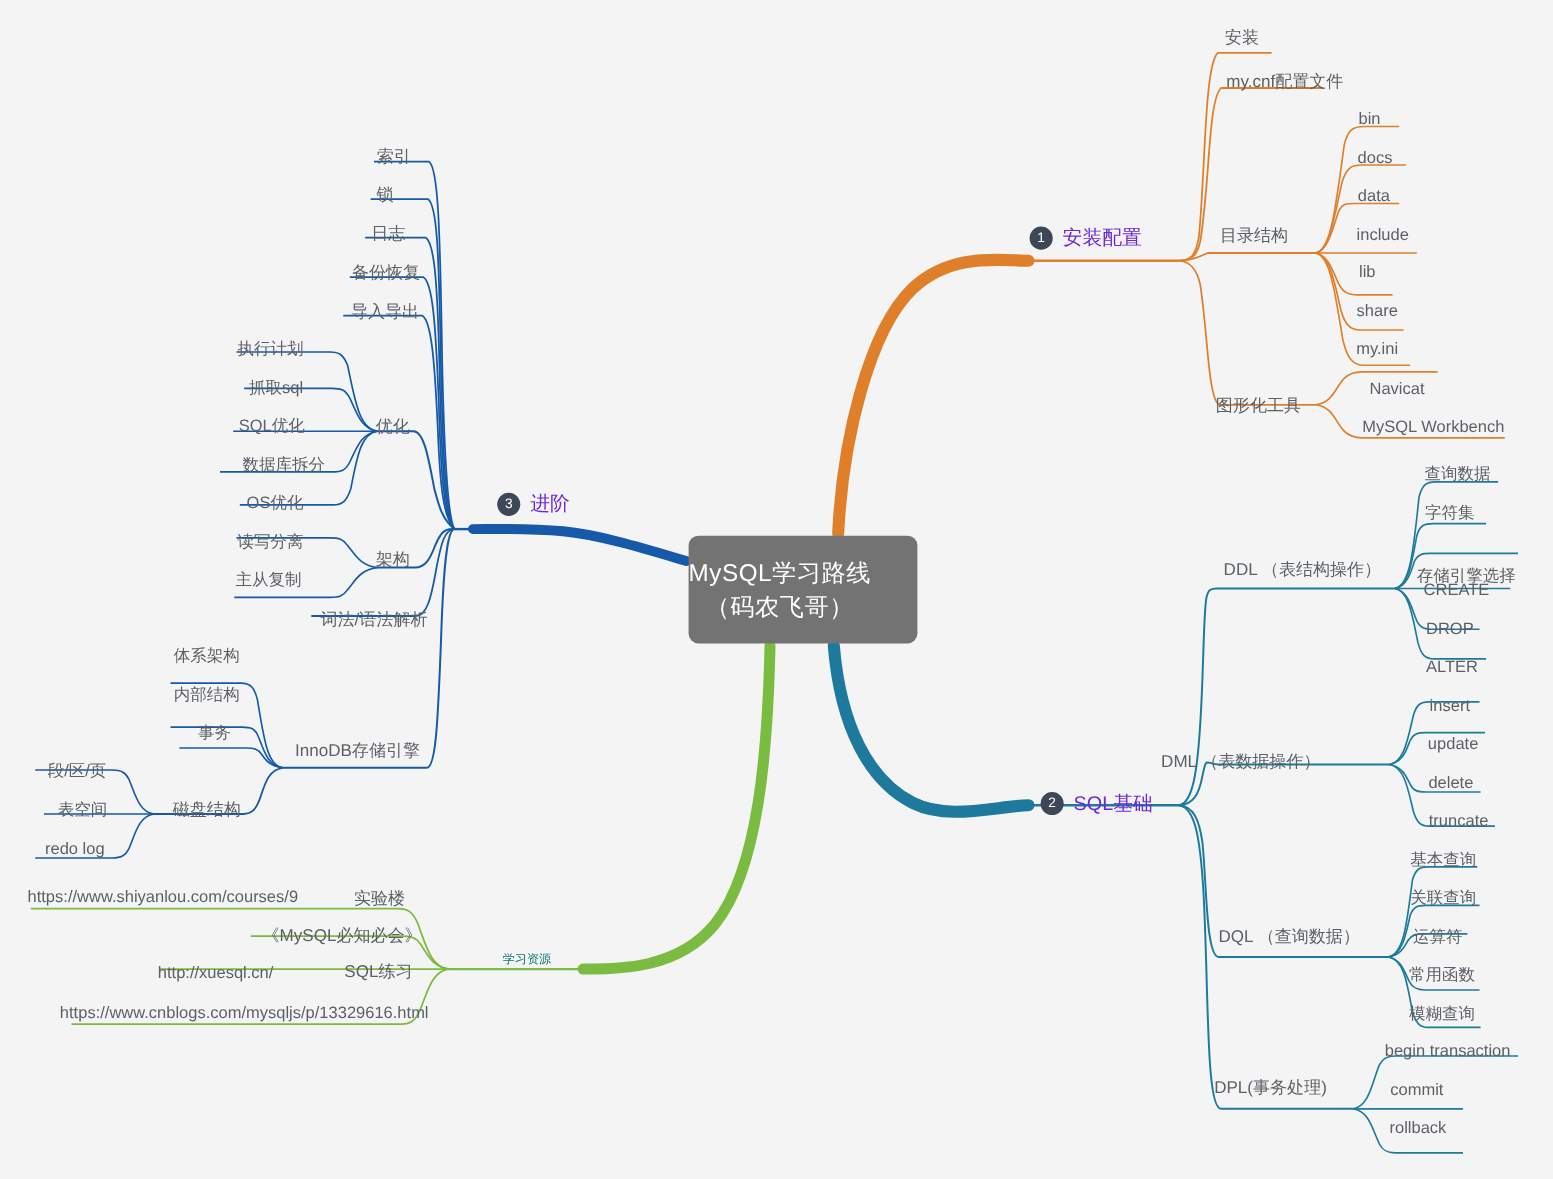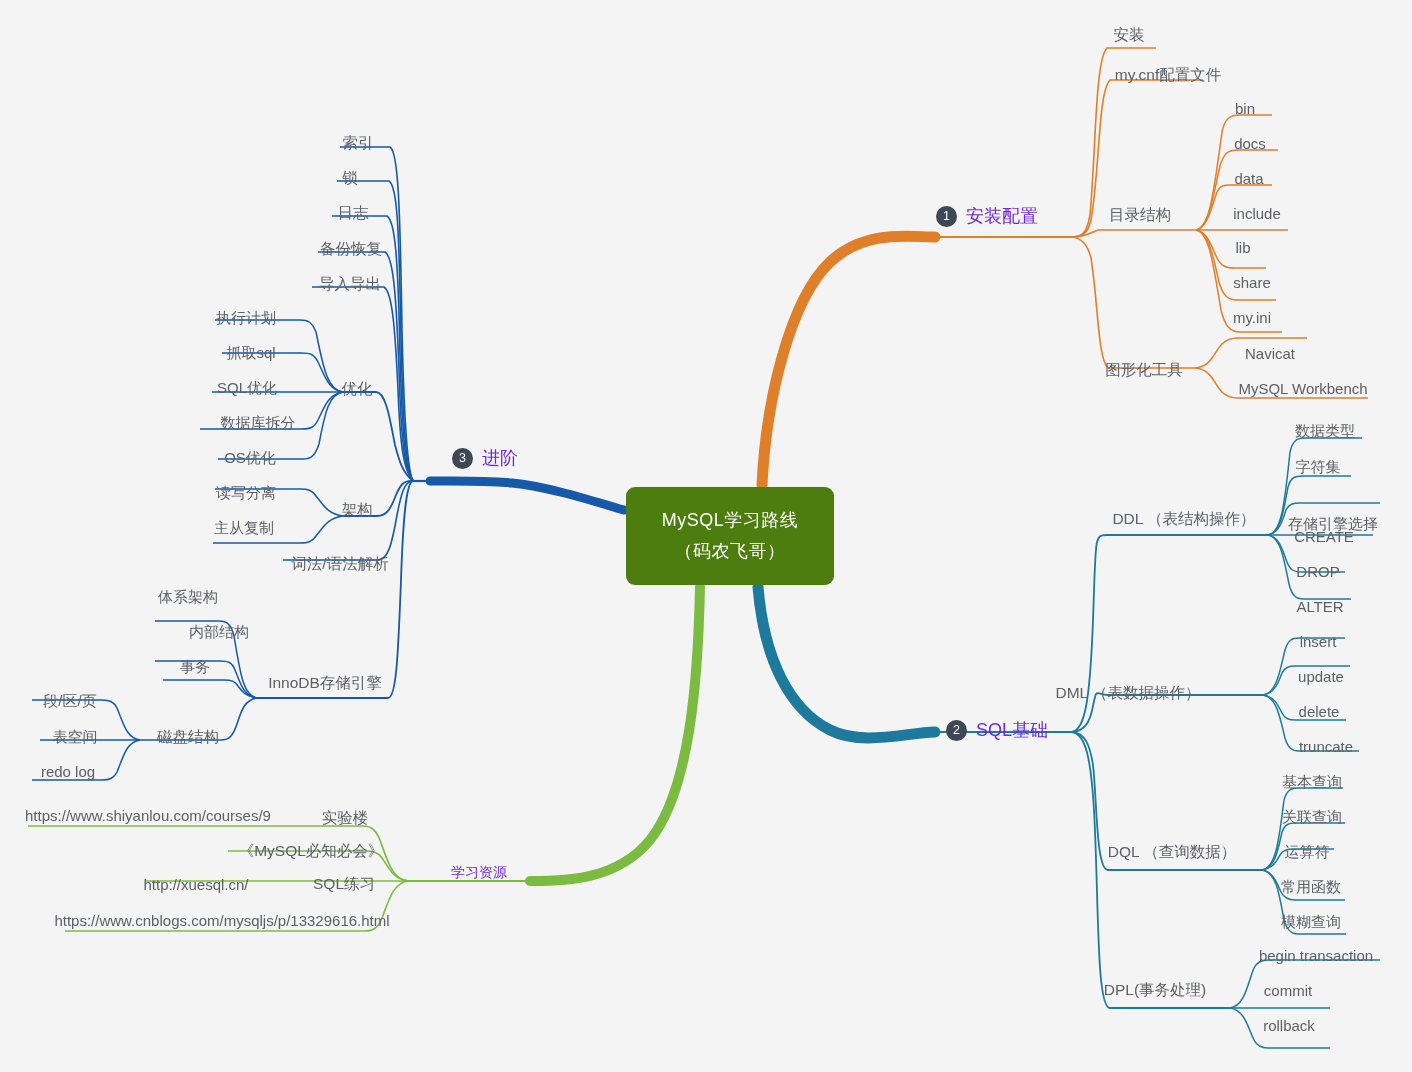--- a/index.html
+++ b/index.html
@@ -13,45 +13,45 @@
   #map{position:absolute;left:0;top:0;width:1412px;height:1072px;}
   .lbl{
     position:absolute;
     color:#5b5f66;
     font-size:15px;
     line-height:18px;
     white-space:nowrap;
     transform:translate(-50%,-100%);
   }
   .lbl.l2{font-size:15.5px;}
-  .lbl.l1{font-size:14px;color:#6d28d9;}
+  .lbl.l1{font-size:11px;color:#0f766e;}
   .badgewrap{
     position:absolute;
     display:flex;align-items:center;gap:9px;
     transform:translate(-50%,-100%);
     white-space:nowrap;
   }
   .badge{
     width:21px;height:21px;border-radius:50%;
     background:#3d4756;color:#ffffff;
     font-size:12.5px;line-height:21px;text-align:center;
     font-family:"Liberation Sans",sans-serif;
     flex:none;
   }
   .badgetxt{font-size:18px;color:#6d28d9;}
   #center{
     position:absolute;
     left:626px;top:487px;
     width:208px;height:98px;
-    background:#4d7c0f;
+    background:#737373;
     border-radius:9px;
-    display:flex;align-items:center;justify-content:center;
+    display:flex;align-items:center;justify-content:flex-start;
     text-align:center;
     color:#ffffff;
-    font-size:18px;line-height:31px;
+    font-size:22px;line-height:31px;
     letter-spacing:.5px;
   }
 </style>
 </head>
 <body>
 
 <svg id="map" viewBox="0 0 1412 1072">
 
   <g fill="none" stroke="#e07f29">
 
@@ -184,21 +184,21 @@
 <div class="lbl" style="left:1252px;top:327px;">my.ini</div>
 <div class="lbl l2" style="left:1144px;top:379px;">图形化工具</div>
 <div class="lbl" style="left:1270px;top:363px;">Navicat</div>
 <div class="lbl" style="left:1303px;top:398px;">MySQL Workbench</div>
 
 <div class="badgewrap" style="left:946px;top:742px;transform:translate(0,-100%);">
   <span class="badge">2</span>
   <span class="badgetxt">SQL基础</span>
 </div>
 <div class="lbl l2" style="left:1184px;top:528px;">DDL （表结构操作）</div>
-<div class="lbl" style="left:1325px;top:440px;">数据类型</div>
+<div class="lbl" style="left:1325px;top:440px;">查询数据</div>
 <div class="lbl" style="left:1318px;top:476px;">字符集</div>
 <div class="lbl" style="left:1333px;top:533px;">存储引擎选择</div>
 <div class="lbl" style="left:1324px;top:546px;">CREATE</div>
 <div class="lbl" style="left:1318px;top:581px;">DROP</div>
 <div class="lbl" style="left:1320px;top:616px;">ALTER</div>
 
 <div class="lbl l2" style="left:1128px;top:702px;">DML （表数据操作）</div>
 <div class="lbl" style="left:1318px;top:651px;">insert</div>
 <div class="lbl" style="left:1321px;top:686px;">update</div>
 <div class="lbl" style="left:1319px;top:721px;">delete</div>
@@ -230,21 +230,21 @@
 <div class="lbl" style="left:251px;top:362px;">抓取sql</div>
 <div class="lbl" style="left:247px;top:397px;">SQL优化</div>
 <div class="lbl" style="left:258px;top:432px;">数据库拆分</div>
 <div class="lbl" style="left:250px;top:467px;">OS优化</div>
 <div class="lbl l2" style="left:357px;top:519px;">架构</div>
 <div class="lbl" style="left:246px;top:502px;">读写分离</div>
 <div class="lbl" style="left:244px;top:537px;">主从复制</div>
 <div class="lbl l2" style="left:340px;top:573px;">词法/语法解析</div>
 <div class="lbl l2" style="left:325px;top:692px;">InnoDB存储引擎</div>
 <div class="lbl" style="left:188px;top:606px;">体系架构</div>
-<div class="lbl" style="left:188px;top:641px;margin-left:31px;">内部结构</div>
+<div class="lbl" style="left:188px;top:641px;">内部结构</div>
 <div class="lbl" style="left:195px;top:676px;">事务</div>
 <div class="lbl l2" style="left:188px;top:746px;">磁盘结构</div>
 <div class="lbl" style="left:70px;top:710px;">段/区/页</div>
 <div class="lbl" style="left:75px;top:746px;">表空间</div>
 <div class="lbl" style="left:68px;top:781px;">redo log</div>
 
 <div class="lbl l1" style="left:479px;top:881px;">学习资源</div>
 <div class="lbl l2" style="left:345px;top:827px;">实验楼</div>
 <div class="lbl" style="left:148px;top:825px;">https://www.shiyanlou.com/courses/9</div>
 <div class="lbl l2" style="left:311px;top:860px;">《MySQL必知必会》</div>

